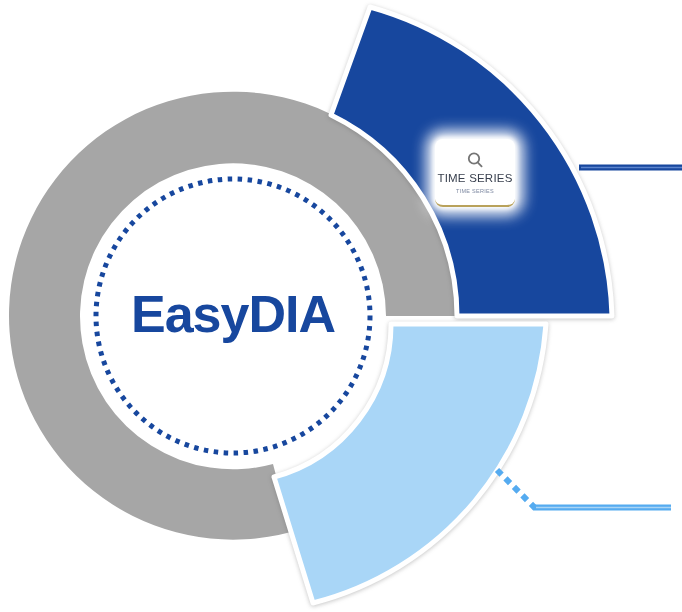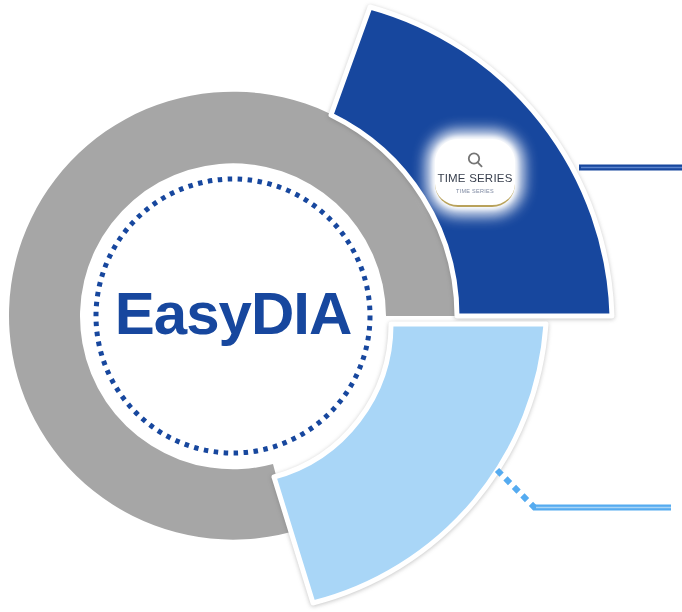--- a/index.html
+++ b/index.html
@@ -14,21 +14,21 @@
   .wedge{
     stroke:#ffffff;
     stroke-width:5;
     stroke-linejoin:round;
     filter:drop-shadow(0 1px 2px rgba(90,90,90,0.35));
   }
   .center-label{
     position:absolute;
     left:233px;top:316px;
     transform:translate(-50%,-54%);
-    font-size:60px;
+    font-size:52px;
     font-weight:bold;
     letter-spacing:-1px;
     color:#17479e;
     white-space:nowrap;
     user-select:none;
   }
   .card{
     position:absolute;
     background:#ffffff;
     border-radius:8px;
@@ -36,21 +36,20 @@
     display:flex;
     flex-direction:column;
     align-items:center;
     justify-content:center;
     text-align:center;
   }
   .card-time{
     left:435px;top:139px;
     width:80px;height:66px;
     border-bottom:2px solid #b9a25b;
-    border-radius:23px;
   }
   .card-cohort{
     left:357px;top:401px;
     width:146px;height:58px;
   }
   .card .search-glyph{margin-bottom:2px;}
   .card-title{
     font-size:11.5px;
     color:#39404e;
     letter-spacing:0.2px;

